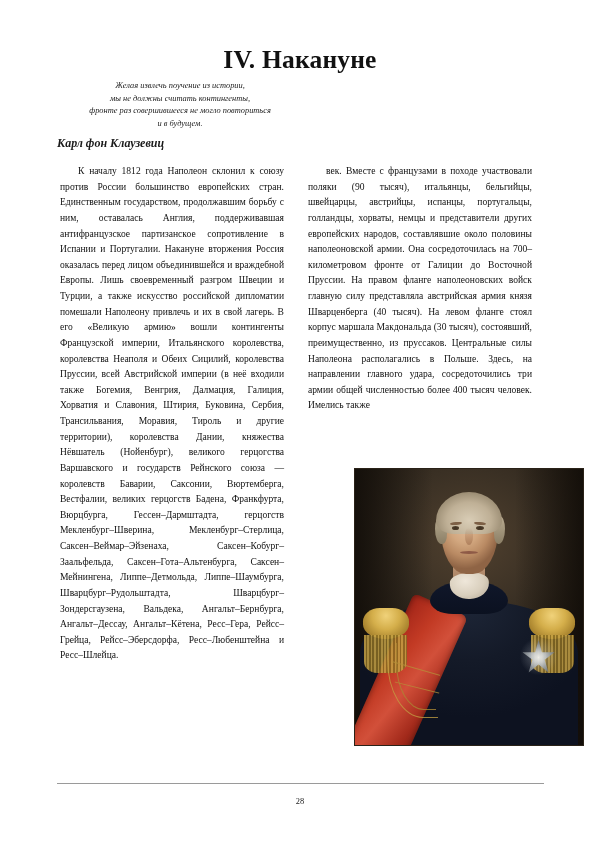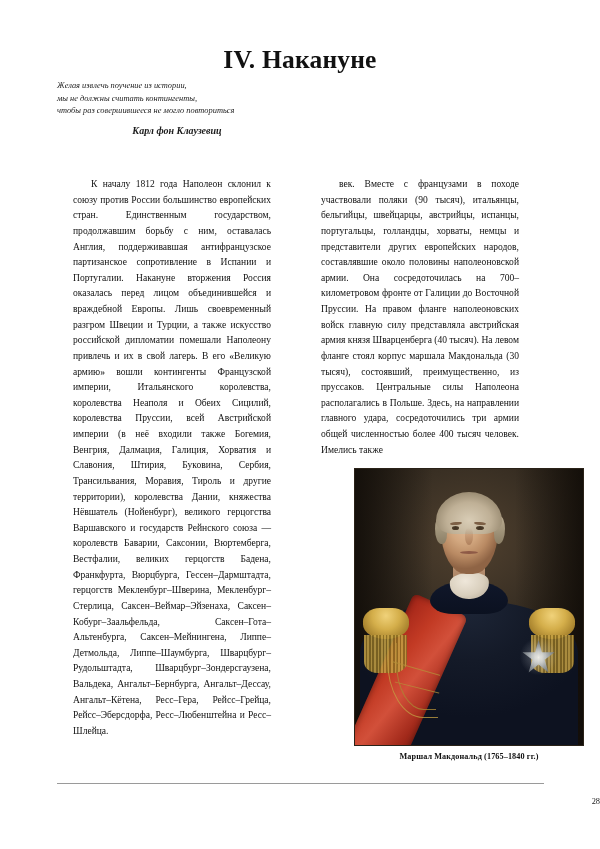--- a/index.html
+++ b/index.html
@@ -44,27 +44,28 @@
     left: 57px;
     top: 80px;
     width: 246px;
     font-style: italic;
     font-size: 8.4px;
     line-height: 12.6px;
     color: #1a1a1a;
   }
   .epigraph-line {
     white-space: nowrap;
+    text-align: center;
   }
   .epigraph-author {
     margin-top: 7px;
-    text-align: center;
+    text-align: left;
     font-weight: bold;
     font-style: italic;
-    font-size: 10px;
+    font-size: 12px;
     padding-right: 6px;
   }
 
   
   .columns {
     position: absolute;
     left: 57px;
     top: 160px;
     width: 487px;
   }
@@ -76,21 +77,21 @@
     line-height: 15.62px;
     text-align: justify;
     text-justify: inter-word;
     hyphens: manual;
     color: #111;
   }
   .col-left  { left: 0px; }
   .col-right { left: 248px; }
 
   .col p {
-    margin: 16px;
+    margin: 3px;
     text-indent: 18px;
   }
 
   
   .figure {
     position: absolute;
     left: 314px;
     top: 452px;
     width: 230px;
   }
@@ -320,36 +321,37 @@
     top: 783px;
     width: 487px;
     height: 1px;
     background: #9a9a9a;
   }
   .page-number {
     position: absolute;
     left: 0;
     right: 0;
     top: 797px;
-    text-align: right;
+    text-align: center;
     font-size: 8.4px;
     color: #222;
   }
 </style>
 </head>
 <body>
 
 <div class="page">
 
   <h1 class="chapter-title">IV. Накануне</h1>
 
   <div class="epigraph">
     <div class="epigraph-line">Желая извлечь поучение из истории,</div>
     <div class="epigraph-line">мы не должны считать контингенты,</div>
-    <div class="epigraph-line">чтобы раз совершившееся не могло повториться</div>
+    <div class="epigraph-line">фронте раз совершившееся не могло повториться</div>
+    <div class="epigraph-line">и в будущем.</div>
     <div class="epigraph-author">Карл фон Клаузевиц</div>
   </div>
 
   <div class="columns">
 
     <div class="col col-left">
       <p>К началу 1812 года Наполеон склонил к союзу против России большинство европейских стран. Единственным государством, продолжавшим борьбу с ним, оставалась Англия, поддерживавшая антифранцузское партизанское сопротивление в Испании и Португалии. Накануне вторжения Россия оказалась перед лицом объединившейся и враждебной Европы. Лишь своевременный разгром Швеции и Турции, а также искусство российской дипломатии помешали Наполеону привлечь и их в свой лагерь. В его «Великую армию» вошли контингенты Французской империи, Итальянского королевства, королевства Неаполя и Обеих Сицилий, королевства Пруссии, всей Австрийской империи (в неё входили также Богемия, Венгрия, Далмация, Галиция, Хорватия и Славония, Штирия, Буковина, Сербия, Трансильвания, Моравия, Тироль и другие территории), королевства Дании, княжества Нёвшатель (Нойенбург), великого герцогства Варшавского и государств Рейнского союза — королевств Баварии, Саксонии, Вюртемберга, Вестфалии, великих герцогств Бадена, Франкфурта, Вюрцбурга, Гессен–Дармштадта, герцогств Мекленбург–Шверина, Мекленбург–Стерлица, Саксен–Веймар–Эйзенаха, Саксен–Кобург–Заальфельда, Саксен–Гота–Альтенбурга, Саксен–Мейнингена, Липпе–Детмольда, Липпе–Шаумбурга, Шварцбург–Рудольштадта, Шварцбург–Зондерсгаузена, Вальдека, Ангальт–Бернбурга, Ангальт–Дессау, Ангальт–Кётена, Ресс–Гера, Рейсс–Грейца, Рейсс–Эберсдорфа, Ресс–Любенштейна и Ресс–Шлейца.</p>
     </div>
 
     <div class="col col-right">
@@ -383,19 +385,18 @@
         <div class="p-sideburnR"></div>
         <div class="p-hair"></div>
         <div class="p-browL"></div>
         <div class="p-browR"></div>
         <div class="p-eyeL"></div>
         <div class="p-eyeR"></div>
         <div class="p-nose"></div>
         <div class="p-mouth"></div>
       </div>
     </div>
-    <figcaption class="figure-caption">Маршал Макдональд (1765–1840 гг.)</figcaption>
   </figure>
 
   <div class="footer-rule"></div>
   <div class="page-number">28</div>
 
 </div>
 
 </body></html>

